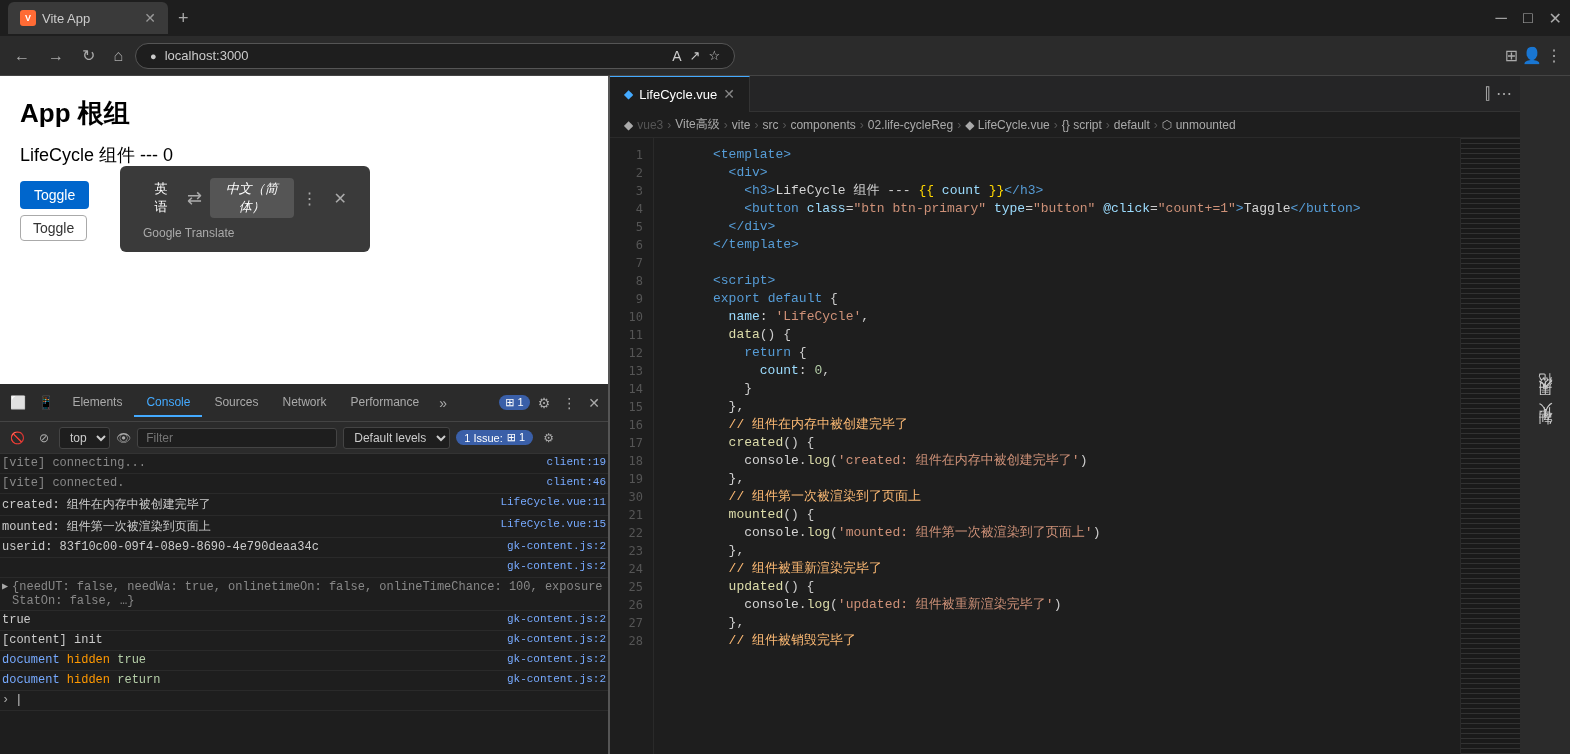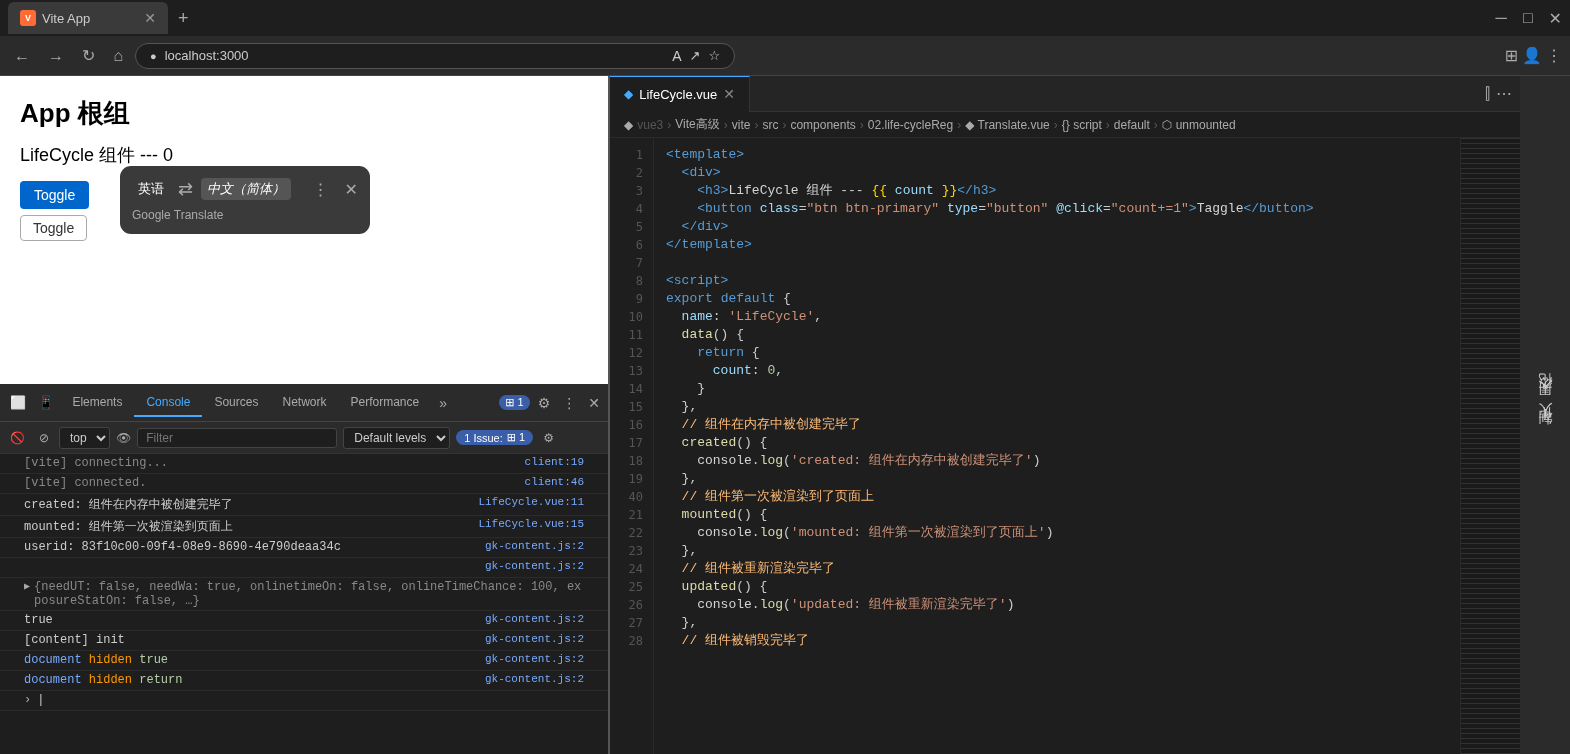--- a/index.html
+++ b/index.html
@@ -17,21 +17,21 @@
 
     .toolbar { background: #2b2b2b; display: flex; align-items: center; height: 40px; padding: 0 8px; gap: 6px; border-bottom: 1px solid #444; }
     .nav-btn { background: none; border: none; color: #aaa; font-size: 16px; cursor: pointer; padding: 4px 6px; border-radius: 4px; }
     .address-bar { flex: 1; max-width: 600px; background: #1e1e1e; border: 1px solid #555; border-radius: 20px; padding: 4px 14px; color: #ccc; font-size: 13px; display: flex; align-items: center; gap: 8px; }
     .address-bar input { background: none; border: none; color: #ccc; font-size: 13px; flex: 1; outline: none; }
     .toolbar-actions { display: flex; gap: 4px; align-items: center; margin-left: auto; }
     .btn-primary { background: #0066cc; color: white; border: none; padding: 6px 14px; border-radius: 4px; cursor: pointer; font-size: 14px; display: block; margin-bottom: 6px; }
     .btn-outline { background: white; color: #333; border: 1px solid #aaa; padding: 4px 12px; border-radius: 4px; cursor: pointer; font-size: 14px; display: block; }
 
     
-    .translate-popup { position: absolute; top: 90px; left: 120px; background: #3a3a3a; border-radius: 11px; padding: 12px 12px; z-index: 100; color: #fff; width: 250px; }
+    .translate-popup { position: absolute; top: 90px; left: 120px; background: #3a3a3a; border-radius: 6px; padding: 12px 23px; z-index: 100; color: #fff; width: 250px; }
     .translate-popup-header { display: flex; align-items: center; gap: 8px; margin-bottom: 8px; }
     .lang-btn { background: none; border: none; color: #fff; font-size: 13px; cursor: pointer; padding: 2px 6px; border-radius: 4px; }
     .lang-btn.active { background: #555; font-style: italic; }
     .lang-separator { color: #aaa; font-size: 18px; }
     .translate-popup-footer { display: flex; justify-content: space-between; align-items: center; }
     .google-translate-text { color: #aaa; font-size: 12px; }
     .devtools-tabs { background: #2b2b2b; display: flex; align-items: center; height: 38px; border-bottom: 1px solid #444; padding: 0 4px; }
     .dt-tab { padding: 6px 12px; font-size: 12px; color: #aaa; cursor: pointer; border-bottom: 2px solid transparent; }
     .dt-tab.active { color: #4af; border-bottom: 2px solid #4af; }
     .dt-tab-more { color: #aaa; padding: 4px 8px; cursor: pointer; font-size: 14px; }
@@ -39,42 +39,42 @@
     .dt-badge { background: #3a5fa8; color: #fff; border-radius: 10px; font-size: 11px; padding: 1px 6px; }
 
     .devtools-toolbar { background: #2b2b2b; display: flex; align-items: center; height: 32px; padding: 0 6px; gap: 6px; border-bottom: 1px solid #333; }
     .dt-tool-btn { background: none; border: none; color: #aaa; font-size: 12px; cursor: pointer; padding: 2px 4px; }
     .context-select { background: #1e1e1e; border: 1px solid #444; color: #ccc; font-size: 12px; padding: 2px 6px; border-radius: 3px; cursor: pointer; }
     .filter-input { background: #1e1e1e; border: 1px solid #444; color: #ccc; font-size: 12px; padding: 2px 8px; border-radius: 3px; flex: 1; max-width: 200px; outline: none; }
     .levels-select { background: #1e1e1e; border: 1px solid #444; color: #ccc; font-size: 12px; padding: 2px 6px; border-radius: 3px; cursor: pointer; }
     .issue-badge { background: #3a5fa8; color: #fff; border-radius: 10px; font-size: 11px; padding: 1px 8px; display: flex; align-items: center; gap: 4px; }
 
     .console-output { flex: 1; overflow-y: auto; font-family: 'Consolas', 'Courier New', monospace; font-size: 12px; }
-    .console-row { display: flex; align-items: flex-start; padding: 2px 24px; border-bottom: 1px solid #2a2a2a; min-height: 20px; }
+    .console-row { display: flex; align-items: flex-start; padding: 2px 2px; border-bottom: 1px solid #2a2a2a; min-height: 20px; }
     .console-msg { flex: 1; color: #ccc; word-break: break-all; white-space: pre-wrap; }
     .console-msg .gray { color: #888; }
     .console-msg .blue { color: #7af; }
     .console-source { color: #7af; margin-left: auto; white-space: nowrap; font-size: 11px; cursor: pointer; }
     .expand-arrow { color: #aaa; margin-right: 4px; cursor: pointer; font-size: 10px; }
     .editor-tabs { background: #252526; display: flex; align-items: center; height: 36px; border-bottom: 1px solid #333; }
     .editor-tab { display: flex; align-items: center; gap: 6px; padding: 0 14px; height: 36px; font-size: 13px; color: #aaa; cursor: pointer; border-right: 1px solid #333; }
     .editor-tab.active { background: #1e1e1e; color: #fff; border-top: 1px solid #4af; }
     .editor-tab-close { font-size: 14px; color: #888; cursor: pointer; }
     .editor-tab-icon { color: #4af; font-size: 12px; }
     .editor-tab-actions { margin-left: auto; display: flex; gap: 6px; align-items: center; padding-right: 8px; color: #aaa; font-size: 16px; cursor: pointer; }
 
     .breadcrumb { background: #1e1e1e; padding: 4px 14px; font-size: 12px; color: #888; border-bottom: 1px solid #2a2a2a; display: flex; align-items: center; gap: 4px; white-space: nowrap; overflow: hidden; }
     .breadcrumb span { color: #aaa; }
     .breadcrumb .sep { color: #555; }
 
     .code-area { display: flex; flex: 1; overflow: hidden; }
     .line-numbers { background: #1e1e1e; padding: 8px 0; min-width: 44px; text-align: right; color: #555; font-size: 12px; font-family: 'Consolas', monospace; border-right: 1px solid #2a2a2a; user-select: none; }
     .line-num { padding: 0 10px 0 4px; height: 18px; line-height: 18px; }
     .code-lines { flex: 1; padding: 8px 8px 8px 12px; overflow: auto; font-family: 'Consolas', 'Courier New', monospace; font-size: 13px; line-height: 18px; }
-    .code-line { height: 18px; white-space: pre; }
+    .code-line { height: 18px; white-space: pre; margin-left: 47px; }
     .tag { color: #569cd6; }
     .attr { color: #9cdcfe; }
     .str { color: #ce9178; }
     .kw { color: #569cd6; }
     .fn { color: #dcdcaa; }
     .comment { color: #fdba74; }
     .num { color: #b5cea8; }
     .prop { color: #9cdcfe; }
     .punc { color: #ccc; }
     .text-white { color: #d4d4d4; }
@@ -255,21 +255,21 @@
         <span>Vite高级</span>
         <span class="sep"> › </span>
         <span>vite</span>
         <span class="sep"> › </span>
         <span>src</span>
         <span class="sep"> › </span>
         <span>components</span>
         <span class="sep"> › </span>
         <span>02.life-cycleReg</span>
         <span class="sep"> › </span>
-        <span>◆ Translate.vue</span>
+        <span>◆ LifeCycle.vue</span>
         <span class="sep"> › </span>
         <span>{} script</span>
         <span class="sep"> › </span>
         <span>default</span>
         <span class="sep"> › </span>
         <span>⬡ unmounted</span>
       </div>
 
       <div class="code-area">
         <div class="line-numbers">
@@ -285,21 +285,21 @@
           <div class="line-num">10</div>
           <div class="line-num">11</div>
           <div class="line-num">12</div>
           <div class="line-num">13</div>
           <div class="line-num">14</div>
           <div class="line-num">15</div>
           <div class="line-num">16</div>
           <div class="line-num">17</div>
           <div class="line-num">18</div>
           <div class="line-num">19</div>
-          <div class="line-num">40</div>
+          <div class="line-num">30</div>
           <div class="line-num">21</div>
           <div class="line-num">22</div>
           <div class="line-num">23</div>
           <div class="line-num">24</div>
           <div class="line-num">25</div>
           <div class="line-num">26</div>
           <div class="line-num">27</div>
           <div class="line-num">28</div>
         </div>
         <div class="code-lines">

